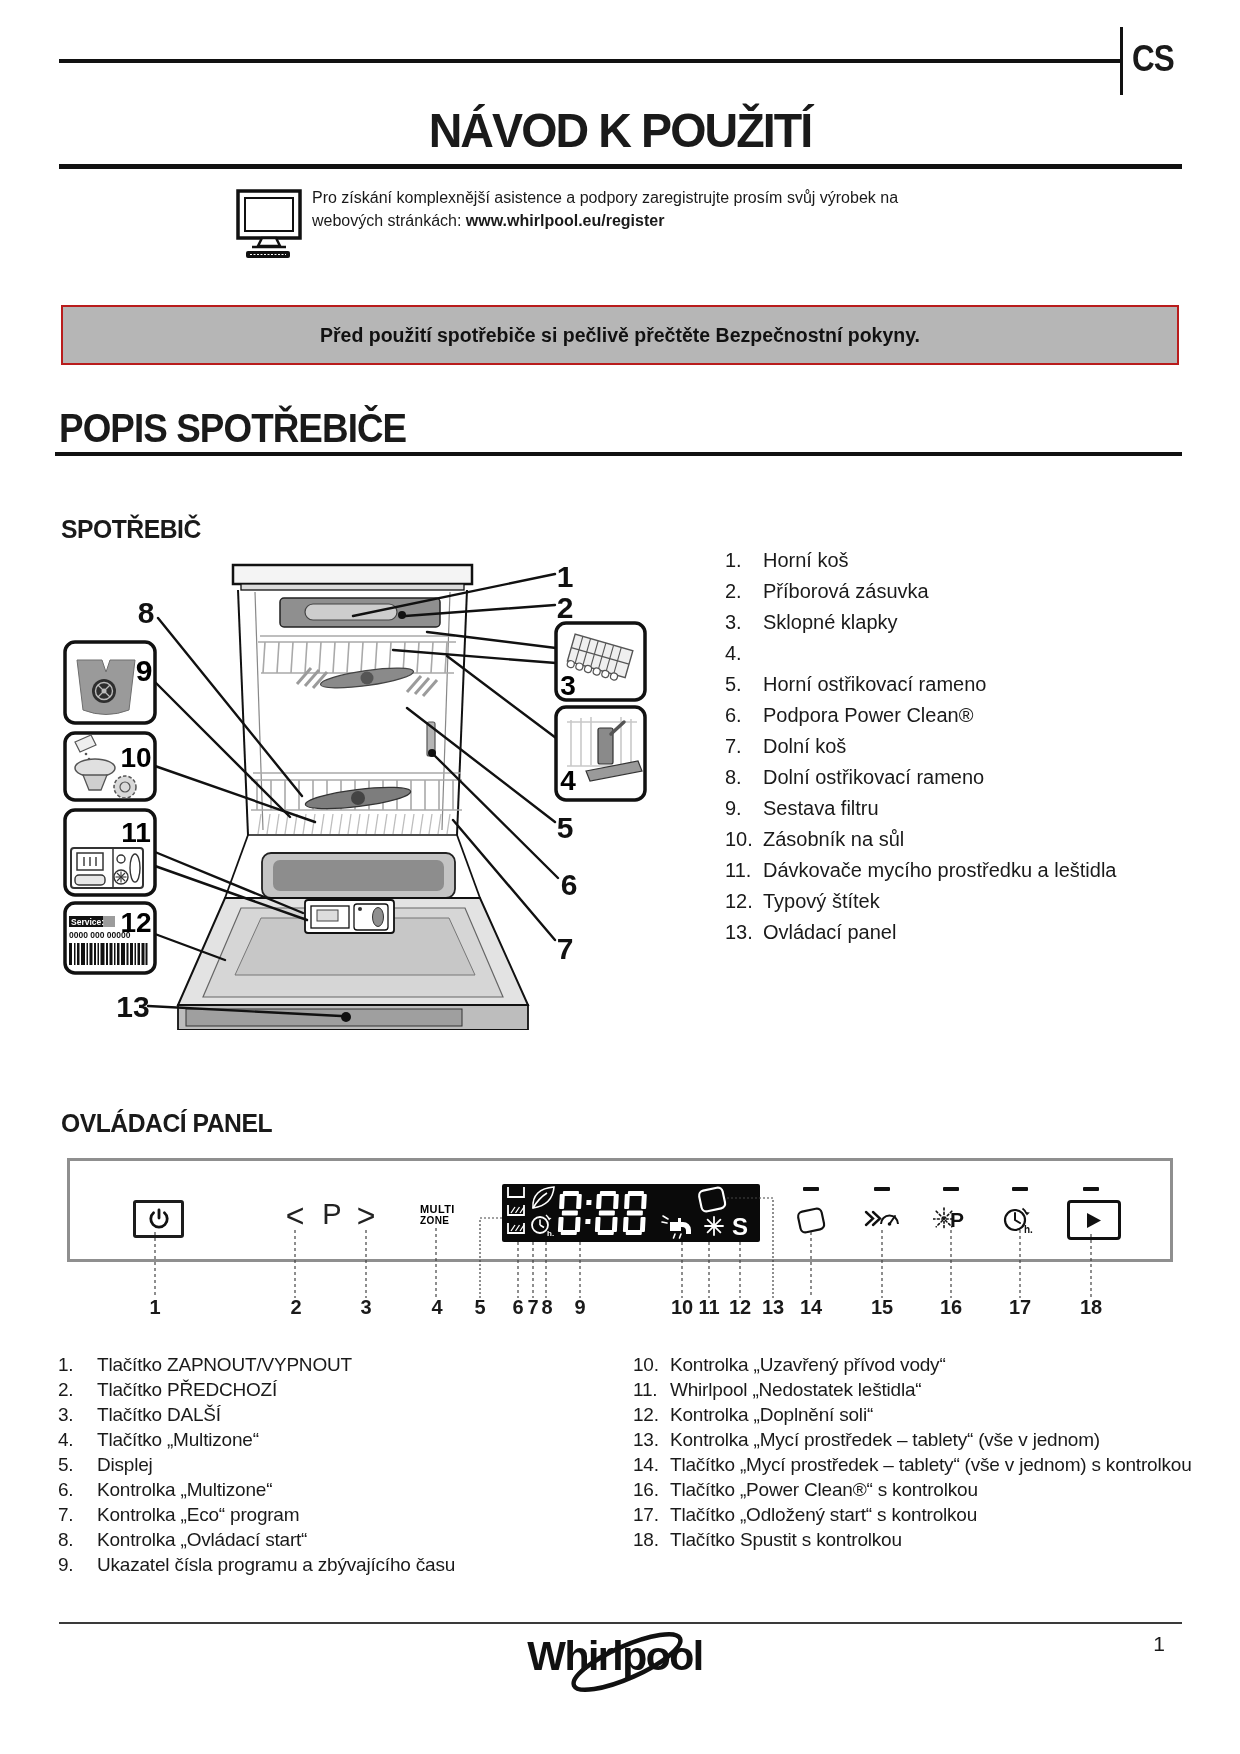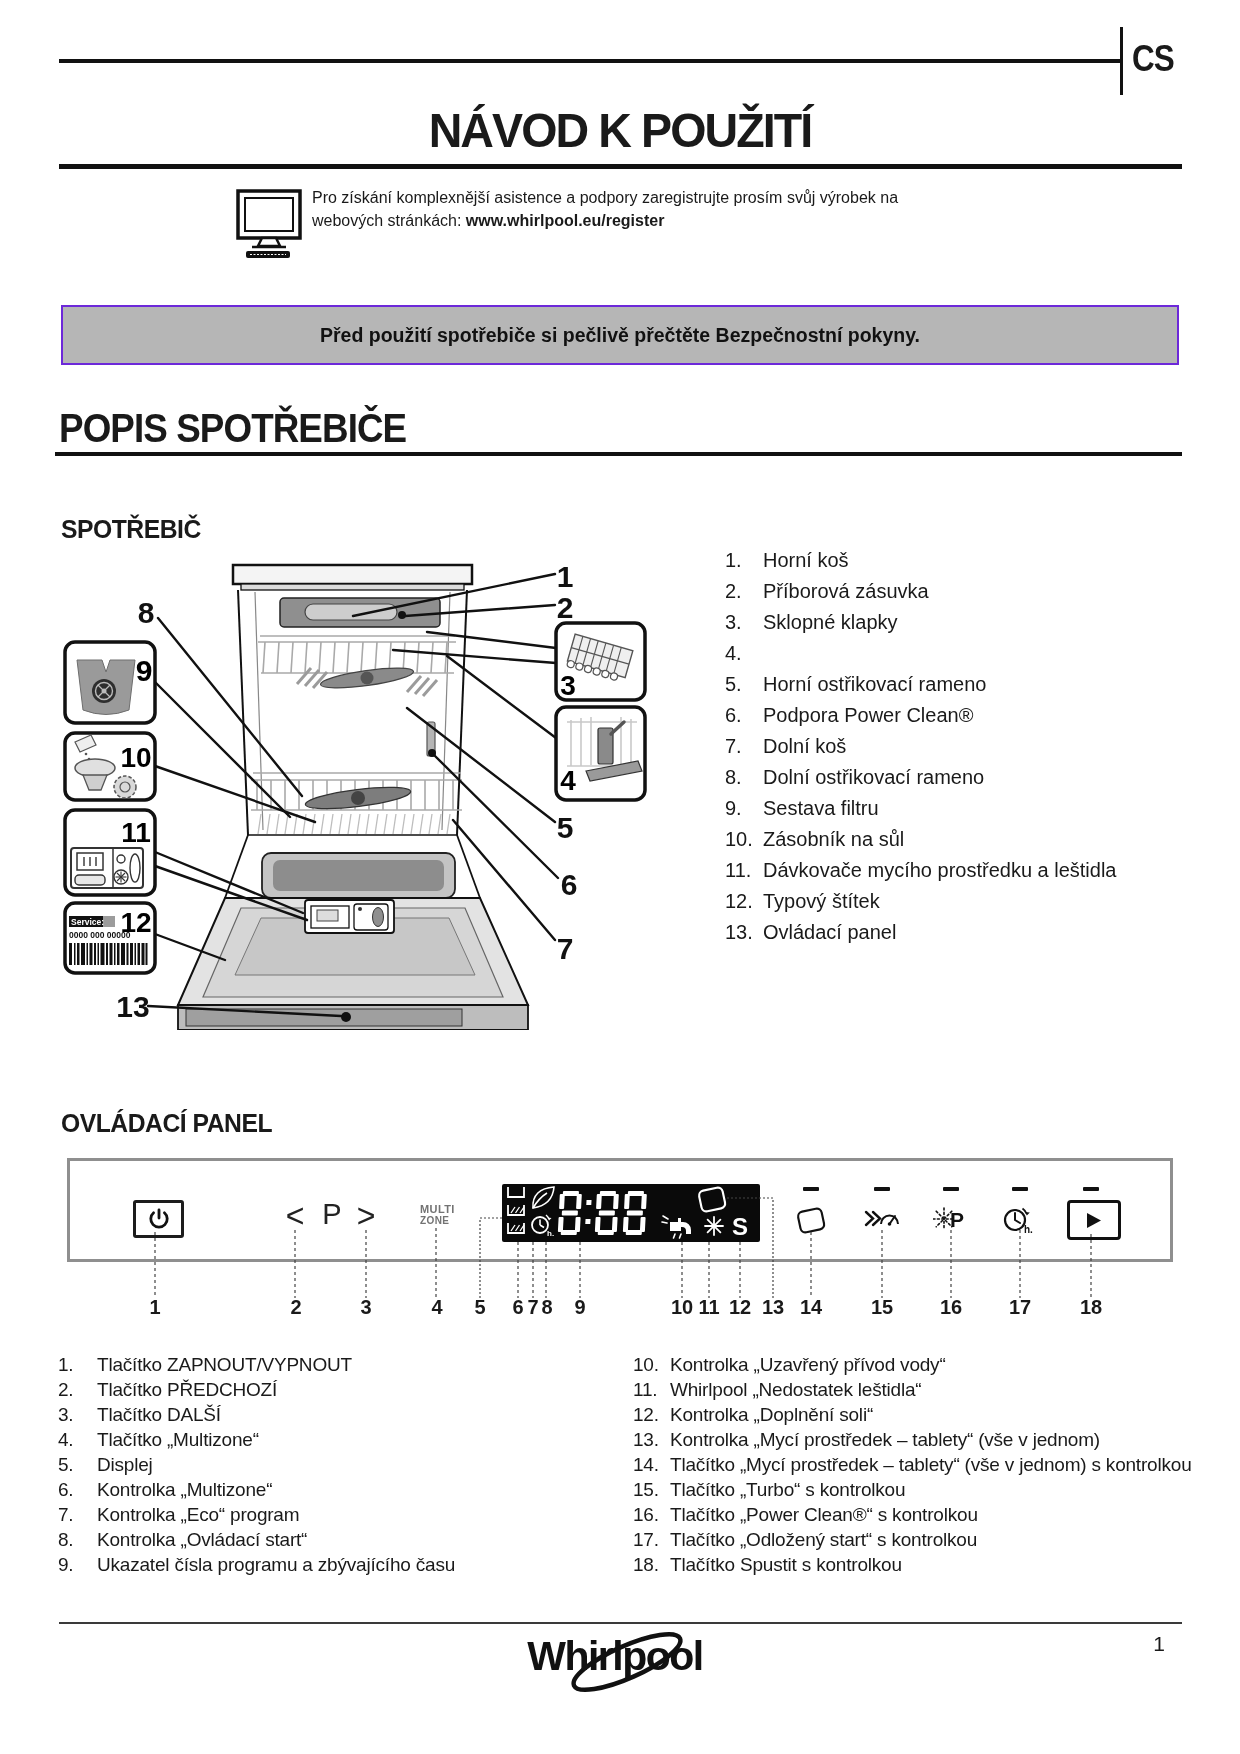--- a/index.html
+++ b/index.html
@@ -11,42 +11,42 @@
   #divider-v{left:1120px;top:27px;width:3px;height:68px;background:#111}
   #cs-code{left:1132px;top:38px;font-size:37px;font-weight:800;letter-spacing:-1px;
            transform:scaleX(.85);transform-origin:left top}
   #doc-title{left:55px;top:102px;width:1130px;text-align:center;font-size:49px;font-weight:800;
              letter-spacing:-2px;transform:scaleX(.95);transform-origin:center top}
   #rule-title{left:59px;top:164px;width:1123px;height:5px;background:#111}
   #intro-text{left:312px;top:186px;width:760px;font-size:16px;line-height:23px}
   #intro-text .b{font-weight:bold;font-size:15.5px}
   .url{font-weight:bold}
   
-  #banner{left:61px;top:305px;width:1114px;height:56px;background:#b6b6b6;border:2px solid #6d28d9;
+  #banner{left:61px;top:305px;width:1114px;height:56px;background:#b6b6b6;border:2px solid #b91c1c;
           display:flex;align-items:center;justify-content:center;font-size:19.5px;font-weight:bold;color:#111}
   
   #h-popis{left:59px;top:406px;font-size:40px;font-weight:800;letter-spacing:-1px;
            transform:scaleX(.92);transform-origin:left top}
   #rule-popis{left:55px;top:452px;width:1127px;height:4px;background:#111}
   #h-spotrebic{left:61px;top:514px;font-size:26px;font-weight:800;letter-spacing:-.5px;
                transform:scaleX(.95);transform-origin:left top}
   #h-panel{left:61px;top:1108px;font-size:26px;font-weight:800;letter-spacing:-.5px;
            transform:scaleX(.95);transform-origin:left top}
   
   #appliance-list{left:725px;top:549px;width:470px;font-size:20px}
   #appliance-list .row{height:31px;display:flex}
   #appliance-list .n{width:38px;flex:none}
   
   #panel-box{left:67px;top:1158px;width:1100px;height:98px;border:3px solid #8f8f8f;background:#fff}
   #panel-box .ctr{position:absolute}
   #power-btn{left:63px;top:39px;width:45px;height:32px;border:3px solid #1c1c1c;border-radius:3px;
              display:flex;align-items:center;justify-content:center}
   .chev{font-size:32px;font-weight:400;color:#222;transform:translateX(-50%) scaleY(1.05)}
   #prog-p{font-size:29px;font-weight:400;color:#222;transform:translateX(-50%)}
-  #mz-label{left:350px;top:43px;font-weight:700;letter-spacing:.4px;line-height:11px;color:#737373}
+  #mz-label{left:350px;top:43px;font-weight:700;letter-spacing:.4px;line-height:11px;color:#000000}
   #mz-label .l1{font-size:11px}
   #mz-label .l2{font-size:10px}
   #lcd{left:432px;top:23px;width:258px;height:58px;background:#0a0a0a;border-radius:2px}
   .led{position:absolute;top:26px;width:16px;height:4px;background:#111;border-radius:1px}
   .pbtn{position:absolute;top:41px;width:36px;height:36px}
   #start-btn{left:997px;top:39px;width:48px;height:34px;border:3px solid #111;border-radius:4px;
              display:flex;align-items:center;justify-content:center}
   
   .pnum{position:absolute;top:1296px;font-size:20px;font-weight:600;transform:translateX(-50%)}
   
@@ -651,24 +651,20 @@
     </div>
   <div class="row">
       <span class="n">13.</span>
       <span>Kontrolka „Mycí prostředek – tablety“ (vše v jednom)</span>
     </div>
   <div class="row">
       <span class="n">14.</span>
       <span>Tlačítko „Mycí prostředek – tablety“ (vše v jednom) s kontrolkou</span>
     </div>
   <div class="row">
-      <span class="n">15.</span>
-      <span>Tlačítko „Turbo“ s kontrolkou</span>
-    </div>
-  <div class="row">
       <span class="n">16.</span>
       <span>Tlačítko „Power Clean®“ s kontrolkou</span>
     </div>
   <div class="row">
       <span class="n">17.</span>
       <span>Tlačítko „Odložený start“ s kontrolkou</span>
     </div>
   <div class="row">
       <span class="n">18.</span>
       <span>Tlačítko Spustit s kontrolkou</span>

